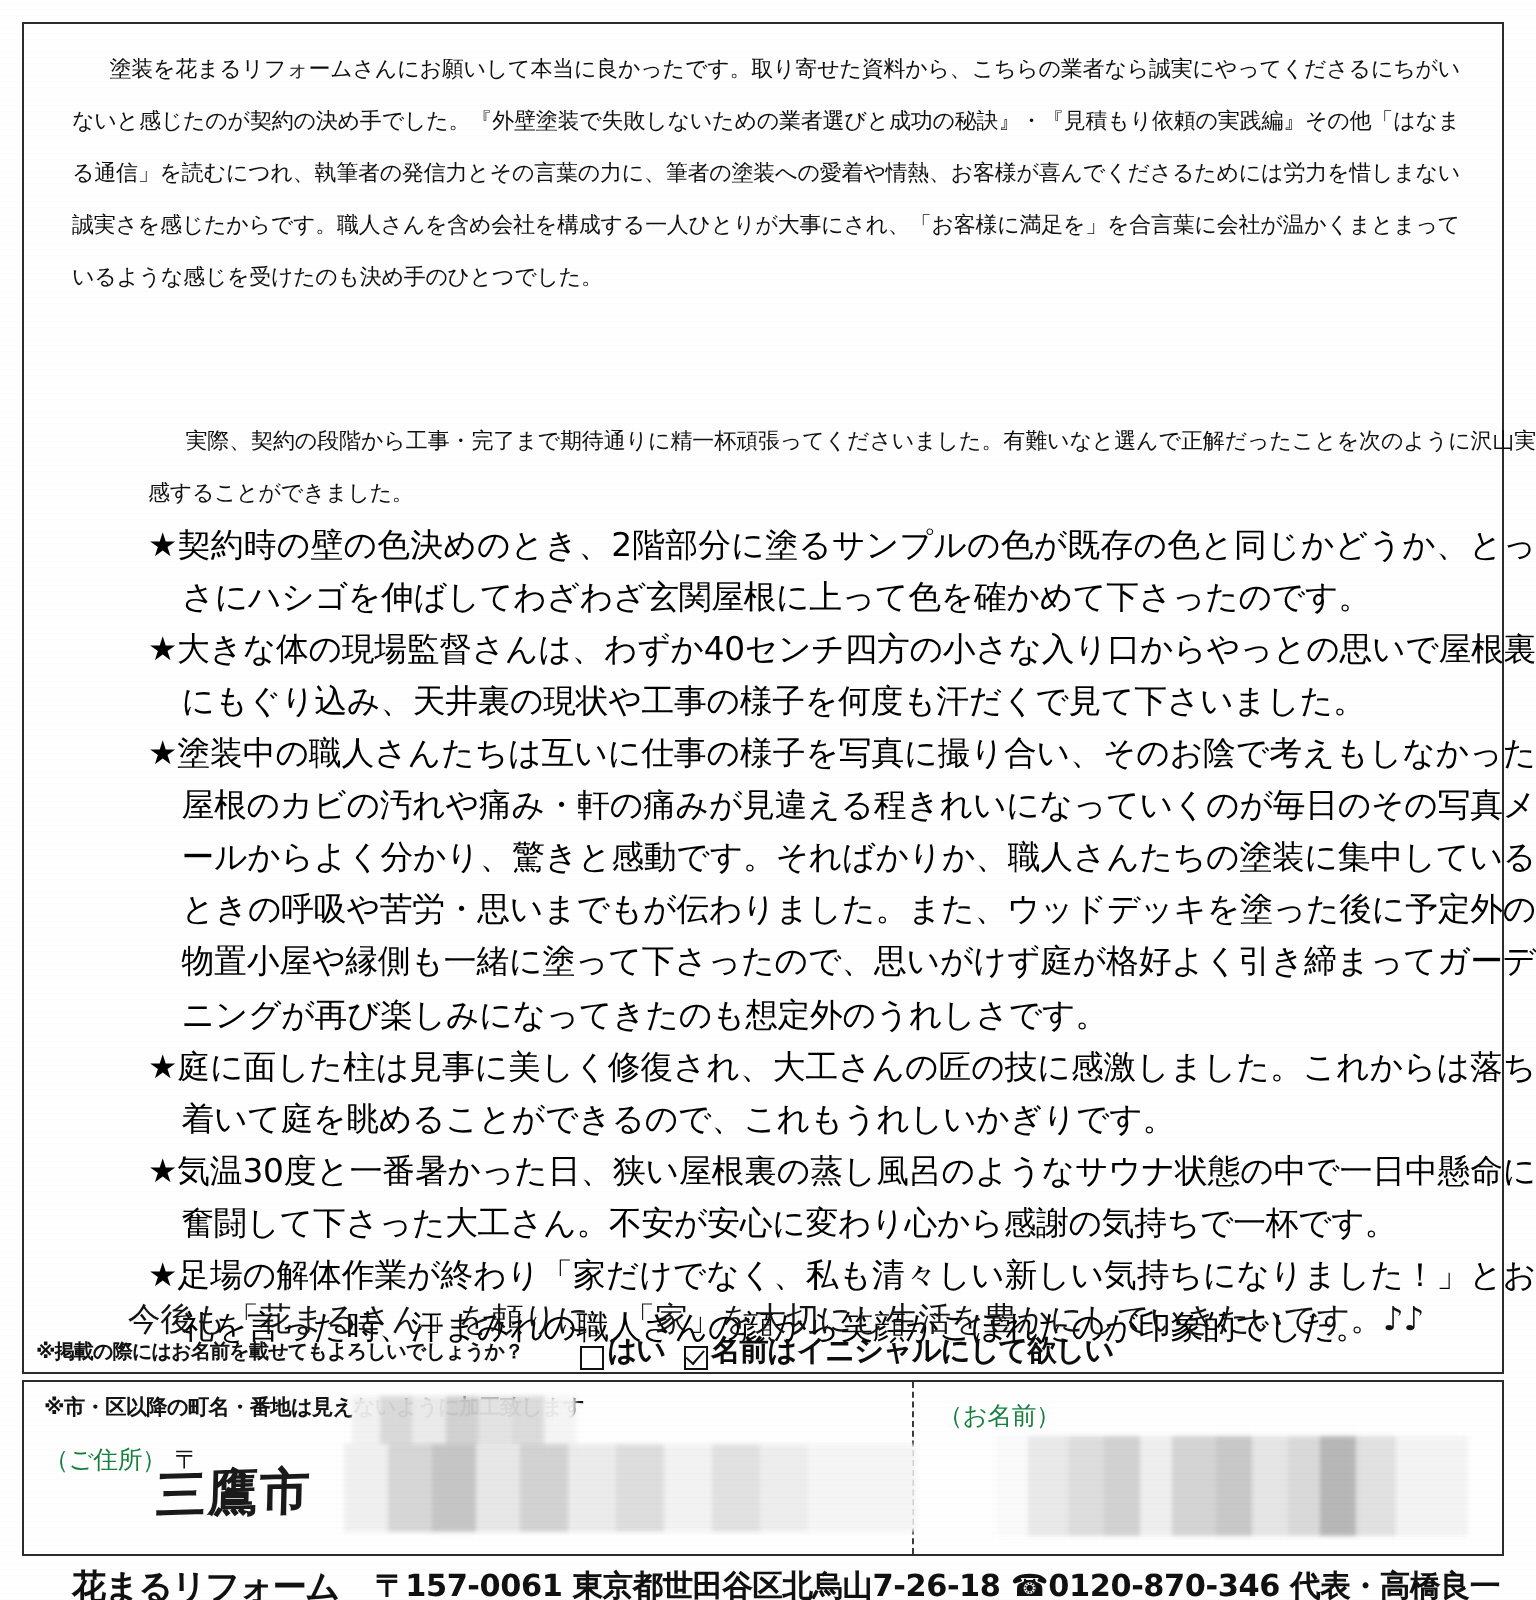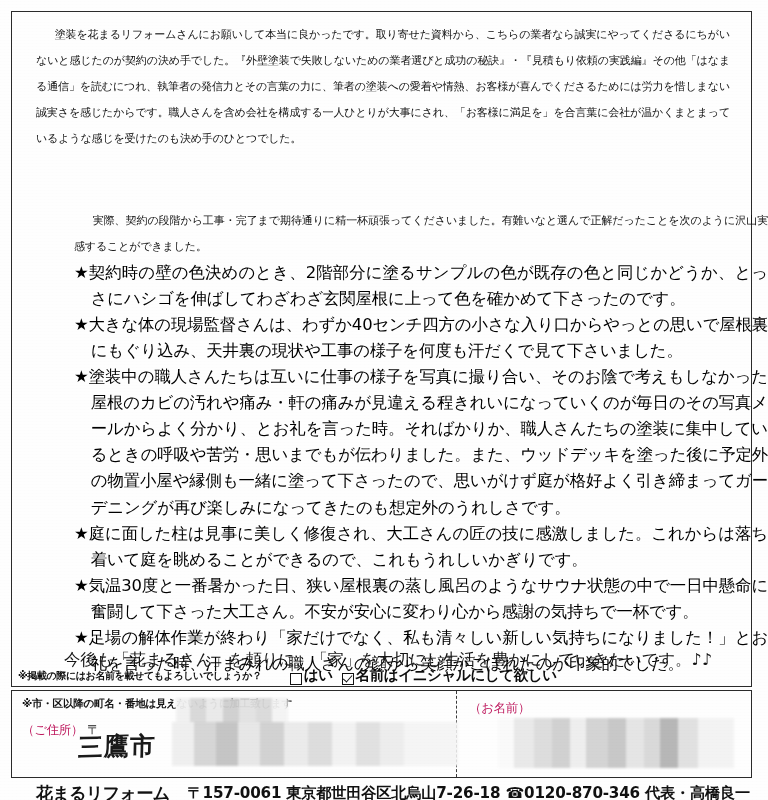--- a/index.html
+++ b/index.html
@@ -189,21 +189,21 @@
   .field-note {
     font-size: 10.6px;
     letter-spacing: -0.3px;
     font-weight: 600;
     color: #131313;
     margin: 0;
   }
   .field-label {
     font-size: 12.4px;
     letter-spacing: -0.2px;
-    color: #be185d;
+    color: #15803d;
     font-weight: 500;
   }
   #address-row {
     position: absolute;
     left: 10px;
     top: 31px;
     display: flex;
     align-items: flex-start;
   }
   #postal-mark {
@@ -303,21 +303,21 @@
       <p class="para indent">塗装を花まるリフォームさんにお願いして本当に良かったです。取り寄せた資料から、こちらの業者なら誠実にやってくださるにちがいないと感じたのが契約の決め手でした。『外壁塗装で失敗しないための業者選びと成功の秘訣』・『見積もり依頼の実践編』その他「はなまる通信」を読むにつれ、執筆者の発信力とその言葉の力に、筆者の塗装への愛着や情熱、お客様が喜んでくださるためには労力を惜しまない誠実さを感じたからです。職人さんを含め会社を構成する一人ひとりが大事にされ、「お客様に満足を」を合言葉に会社が温かくまとまっているような感じを受けたのも決め手のひとつでした。</p>
     </div>
 
     <div id="detail-block">
       <p class="para indent">実際、契約の段階から工事・完了まで期待通りに精一杯頑張ってくださいました。有難いなと選んで正解だったことを次のように沢山実感することができました。</p>
 
       <p class="star-item"><span class="star-glyph">★</span><span>契約時の壁の色決めのとき、2階部分に塗るサンプルの色が既存の色と同じかどうか、とっさにハシゴを伸ばしてわざわざ玄関屋根に上って色を確かめて下さったのです。</span></p>
 
       <p class="star-item"><span class="star-glyph">★</span><span>大きな体の現場監督さんは、わずか40センチ四方の小さな入り口からやっとの思いで屋根裏にもぐり込み、天井裏の現状や工事の様子を何度も汗だくで見て下さいました。</span></p>
 
-      <p class="star-item"><span class="star-glyph">★</span><span>塗装中の職人さんたちは互いに仕事の様子を写真に撮り合い、そのお陰で考えもしなかった屋根のカビの汚れや痛み・軒の痛みが見違える程きれいになっていくのが毎日のその写真メールからよく分かり、とお礼を言った時。そればかりか、職人さんたちの塗装に集中しているときの呼吸や苦労・思いまでもが伝わりました。また、ウッドデッキを塗った後に予定外の物置小屋や縁側も一緒に塗って下さったので、思いがけず庭が格好よく引き締まってガーデニングが再び楽しみになってきたのも想定外のうれしさです。</span></p>
+      <p class="star-item"><span class="star-glyph">★</span><span>塗装中の職人さんたちは互いに仕事の様子を写真に撮り合い、そのお陰で考えもしなかった屋根のカビの汚れや痛み・軒の痛みが見違える程きれいになっていくのが毎日のその写真メールからよく分かり、驚きと感動です。そればかりか、職人さんたちの塗装に集中しているときの呼吸や苦労・思いまでもが伝わりました。また、ウッドデッキを塗った後に予定外の物置小屋や縁側も一緒に塗って下さったので、思いがけず庭が格好よく引き締まってガーデニングが再び楽しみになってきたのも想定外のうれしさです。</span></p>
 
       <p class="star-item"><span class="star-glyph">★</span><span>庭に面した柱は見事に美しく修復され、大工さんの匠の技に感激しました。これからは落ち着いて庭を眺めることができるので、これもうれしいかぎりです。</span></p>
 
       <p class="star-item"><span class="star-glyph">★</span><span>気温30度と一番暑かった日、狭い屋根裏の蒸し風呂のようなサウナ状態の中で一日中懸命に奮闘して下さった大工さん。不安が安心に変わり心から感謝の気持ちで一杯です。</span></p>
 
       <p class="star-item"><span class="star-glyph">★</span><span>足場の解体作業が終わり「家だけでなく、私も清々しい新しい気持ちになりました！」とお礼を言った時、汗まみれの職人さんの顔から笑顔がこぼれたのが印象的でした。</span></p>
     </div>
 
     <div id="closing-block">
       <p id="closing-line">今後も「花まるさん」を頼りに、「家」を大切にし生活を豊かにしていきたいです。♪♪</p>

